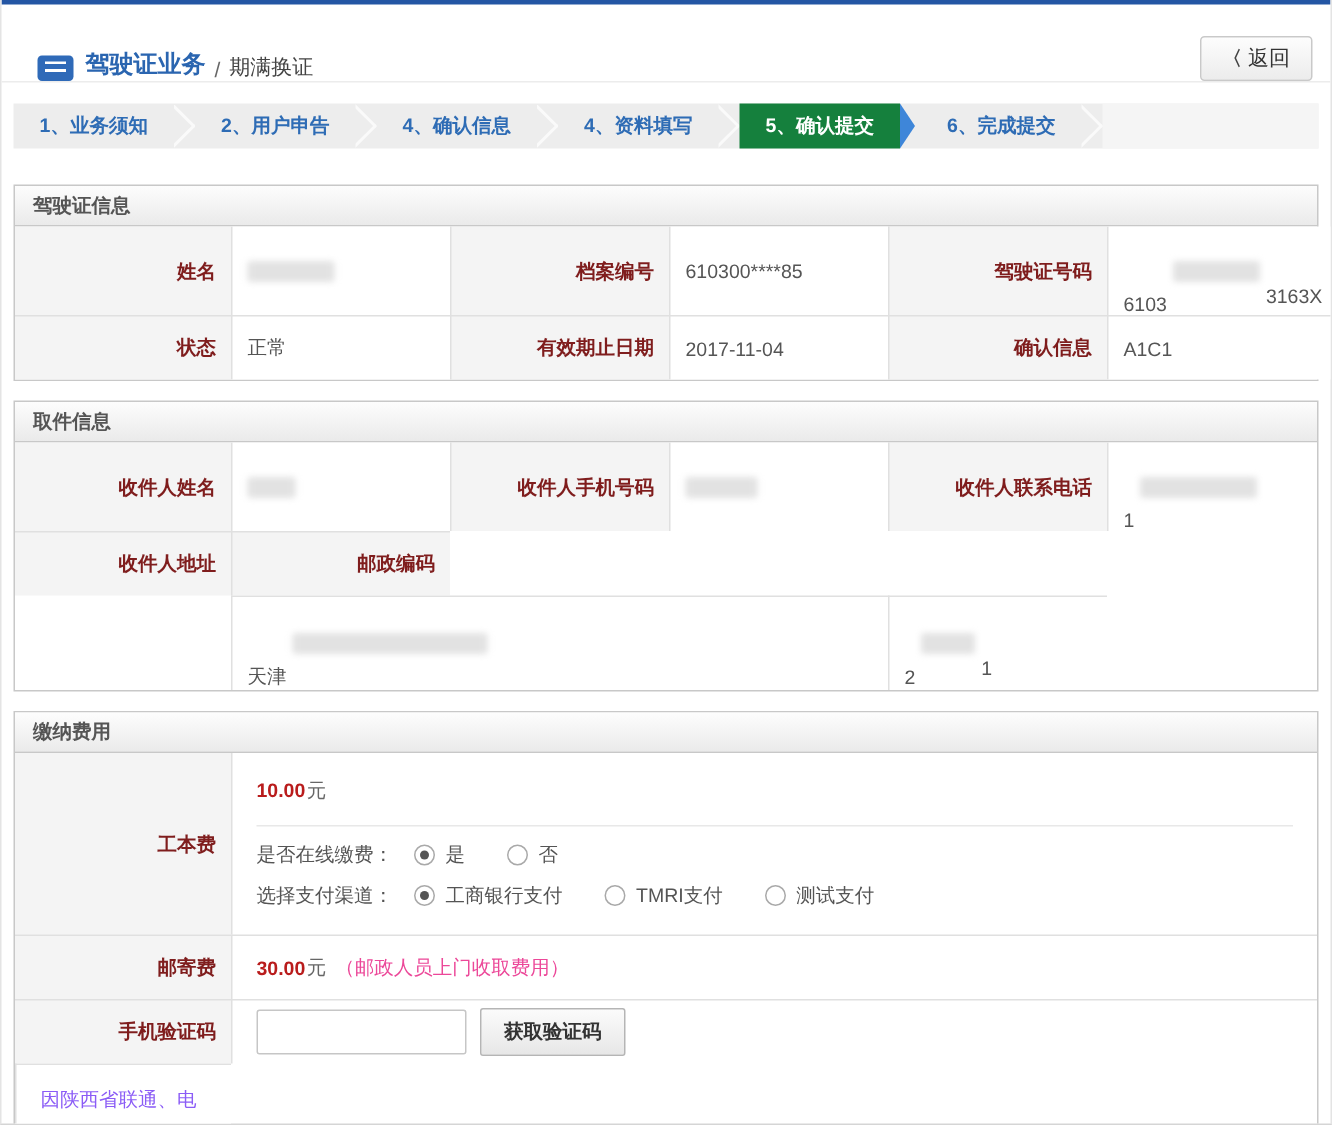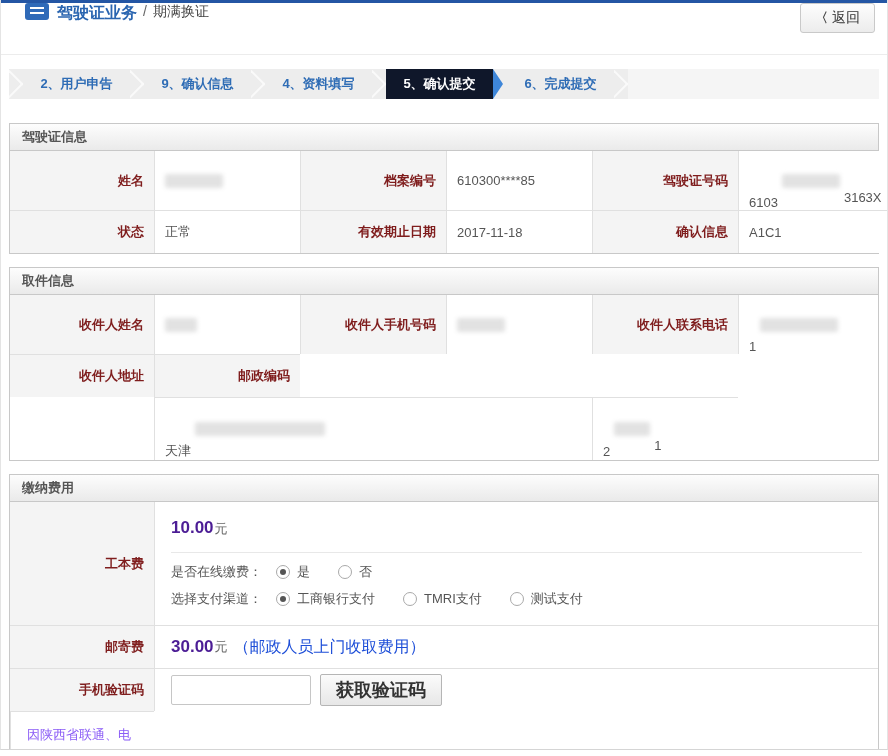--- a/index.html
+++ b/index.html
@@ -5,41 +5,41 @@
   * { box-sizing: border-box; margin: 0; padding: 0; }
   html,body { width: 888px; }
   body {
     font-family: "Liberation Sans", "DejaVu Sans", sans-serif;
     background: #fff; color: #333; font-size: 13px;
   }
   .page { width: 888px; height: 750px; border-left: 1px solid #e4e4e4; border-right: 1px solid #e4e4e4; border-bottom: 1px solid #d5d5d5; background: #fff; overflow: hidden; }
   .top-bar { height: 3px; background: #2456a4; }
 
   
-  .header { height: 52px; display: flex; align-items: flex-start; padding: 0 12px 0 24px; border-bottom: 1px solid #ececec; }
+  .header { height: 52px; display: flex; align-items: flex-end; padding: 0 12px 0 24px; border-bottom: 1px solid #ececec; }
   .hicon { position: relative; width: 24px; height: 17px; background: #2f6ab8; border-radius: 3px; margin-right: 8px; flex: 0 0 auto; }
   .hicon::after { content: ""; position: absolute; left: 5px; right: 5px; top: 4px; bottom: 4px;
     background: repeating-linear-gradient(#fff 0 2px, rgba(255,255,255,0) 2px 5px); }
   .title { color: #2a65b0; font-size: 16px; font-weight: bold; }
   .bc-div { color: #666; font-size: 14px; margin: 0 6px; }
   .subtitle { color: #444; font-size: 14px; }
   .back-btn { margin-left: auto; display: inline-flex; align-items: center; gap: 4px;
     background: linear-gradient(#fdfdfd, #ececec); border: 1px solid #c9c9c9; border-radius: 3px;
     padding: 5px 14px; font-size: 14px; color: #333; cursor: pointer; font-family: inherit; }
   .back-arrow { font-weight: bold; font-size: 13px; color: #444; }
 
   
   .steps { display: flex; height: 30px; margin: 14px 8px 0 8px; background: #ededed; font-size: 13px; }
   .step { width: 107px; display: flex; align-items: center; justify-content: center;
     color: #2e6cb5; font-weight: bold; position: relative; cursor: default; }
   .sep { width: 14px; position: relative; overflow: hidden; }
   .sep::before { content: ""; position: absolute; top: 4px; left: -12px; width: 20px; height: 20px;
     transform: rotate(45deg); border-top: 2px solid #fafafa; border-right: 2px solid #fafafa; }
   .spacer { width: 14px; }
-  .step.active { background: #0f172a; color: #fff; z-index: 2; }
+  .step.active { background: #15803d; color: #fff; z-index: 2; }
   .step.active::after { content: ""; position: absolute; right: -10px; top: 0; width: 0; height: 0;
     border-top: 15px solid transparent; border-bottom: 15px solid transparent; border-left: 10px solid #3e86d9; }
   .filler { flex: 1; background: #f5f5f5; }
 
   
   .section { margin: 13px 8px 0 8px; border: 1px solid #c8c8c8; }
   .section.first { margin-top: 24px; }
   .sec-h { height: 27px; line-height: 26px; padding-left: 12px; font-weight: bold; color: #555;
     background: linear-gradient(#fdfdfd, #eaeaea); border-bottom: 1px solid #c8c8c8; }
   .grid6 { display: grid; grid-template-columns: 144px 146px 146px 146px 146px 1fr; }
@@ -49,35 +49,35 @@
   .bl { border-left: 1px solid #e0e0e0; }
   .bt { border-top: 1px solid #e0e0e0; }
   .span3 { grid-column: 2 / 5; }
 
   .blob { display: inline-block; height: 14px; border-radius: 2px; background: #e2e2e2; filter: blur(2px); vertical-align: middle; }
   .val .pre { margin-right: 4px; margin-top: 44px; }
   .val .suf { margin-left: 4px; margin-top: 33px; }
 
   
   .fee-cell { display: block; padding: 10px 16px 8px 16px; }
-  .amount { color: #4c1d95; font-size: 17px; font-weight: bold; }
+  .amount { color: #b91c1c; font-size: 13px; font-weight: bold; }
   .unit { color: #666; font-size: 13px; margin-left: 1px; }
   .amount-row { padding: 6px 0 14px 0; border-bottom: 1px solid #e8e8e8; margin-bottom: 10px; }
   .opt-row { display: flex; margin: 9px 0; color: #555; }
   .opt-row .q { margin-right: 14px; }
   .radio-opt { display: inline-flex; align-items: center; margin-right: 28px; cursor: pointer; color: #555; }
   .radio { width: 14px; height: 14px; border: 1px solid #a9a9a9; border-radius: 50%; background: #fff;
     display: inline-block; position: relative; margin-right: 7px; flex: 0 0 auto; }
   .radio.checked::after { content: ""; position: absolute; left: 3px; top: 3px; right: 3px; bottom: 3px;
     background: #555; border-radius: 50%; }
-  .mail-note { color: #1d4ed8; font-size: 16px; margin-left: 6px; }
+  .mail-note { color: #ec4899; font-size: 13px; margin-left: 6px; }
   .code-input { width: 140px; height: 30px; border: 1px solid #c6c6c6; border-radius: 2px; padding: 0 8px;
     font-family: inherit; font-size: 13px; }
   .code-btn { margin-left: 9px; height: 32px; padding: 0 15px; background: linear-gradient(#fbfbfb, #e7e7e7);
-    border: 1px solid #b5b5b5; border-radius: 2px; font-size: 18px; color: #333; cursor: pointer; font-family: inherit; font-weight: bold; }
+    border: 1px solid #b5b5b5; border-radius: 2px; font-size: 13px; color: #333; cursor: pointer; font-family: inherit; font-weight: bold; }
   .tip-cell { display: block; padding: 10px 16px; }
   .tip-text { color: #8b5cf6; font-size: 13px; line-height: 1.95; }
 
   
   .footer { display: flex; justify-content: flex-end; gap: 16px; padding: 38px 60px 0 0; }
   .btn-blue { background: #4a87d6; border: 1px solid #3f7ac7; border-radius: 3px; color: #fff;
     font-size: 14px; font-weight: bold; padding: 7px 15px; cursor: pointer; font-family: inherit; }
 </style>
 </head>
 <body>
@@ -90,24 +90,25 @@
     <span class="title">驾驶证业务</span>
     <span class="bc-div">/</span>
     <span class="subtitle">期满换证</span>
     <button class="back-btn">
       <span class="back-arrow">〈</span>
       <span>返回</span>
     </button>
   </div>
 
   <div class="steps">
+    <div class="step">1、业务须知</div>
     <span class="sep"></span>
     <div class="step">2、用户申告</div>
     <span class="sep"></span>
-    <div class="step">9、确认信息</div>
+    <div class="step">4、确认信息</div>
     <span class="sep"></span>
     <div class="step">4、资料填写</div>
     <span class="sep"></span>
     <div class="step active">5、确认提交</div>
     <span class="spacer"></span>
     <div class="step">6、完成提交</div>
     <span class="sep"></span>
     <div class="filler"></div>
   </div>
 
@@ -123,21 +124,21 @@
       <div class="cell lab bl">驾驶证号码</div>
       <div class="cell val bl">
         <span class="pre">6103</span>
         <span class="blob" style="width:58px"></span>
         <span class="suf">3163X</span>
       </div>
 
       <div class="cell lab bt">状态</div>
       <div class="cell val bl bt">正常</div>
       <div class="cell lab bl bt">有效期止日期</div>
-      <div class="cell val bl bt">2017-11-18</div>
+      <div class="cell val bl bt">2017-11-04</div>
       <div class="cell lab bl bt">确认信息</div>
       <div class="cell val bl bt">A1C1</div>
     </div>
   </div>
 
   <div class="section">
     <div class="sec-h">取件信息</div>
     <div class="grid6">
       <div class="cell lab">收件人姓名</div>
       <div class="cell val bl">

